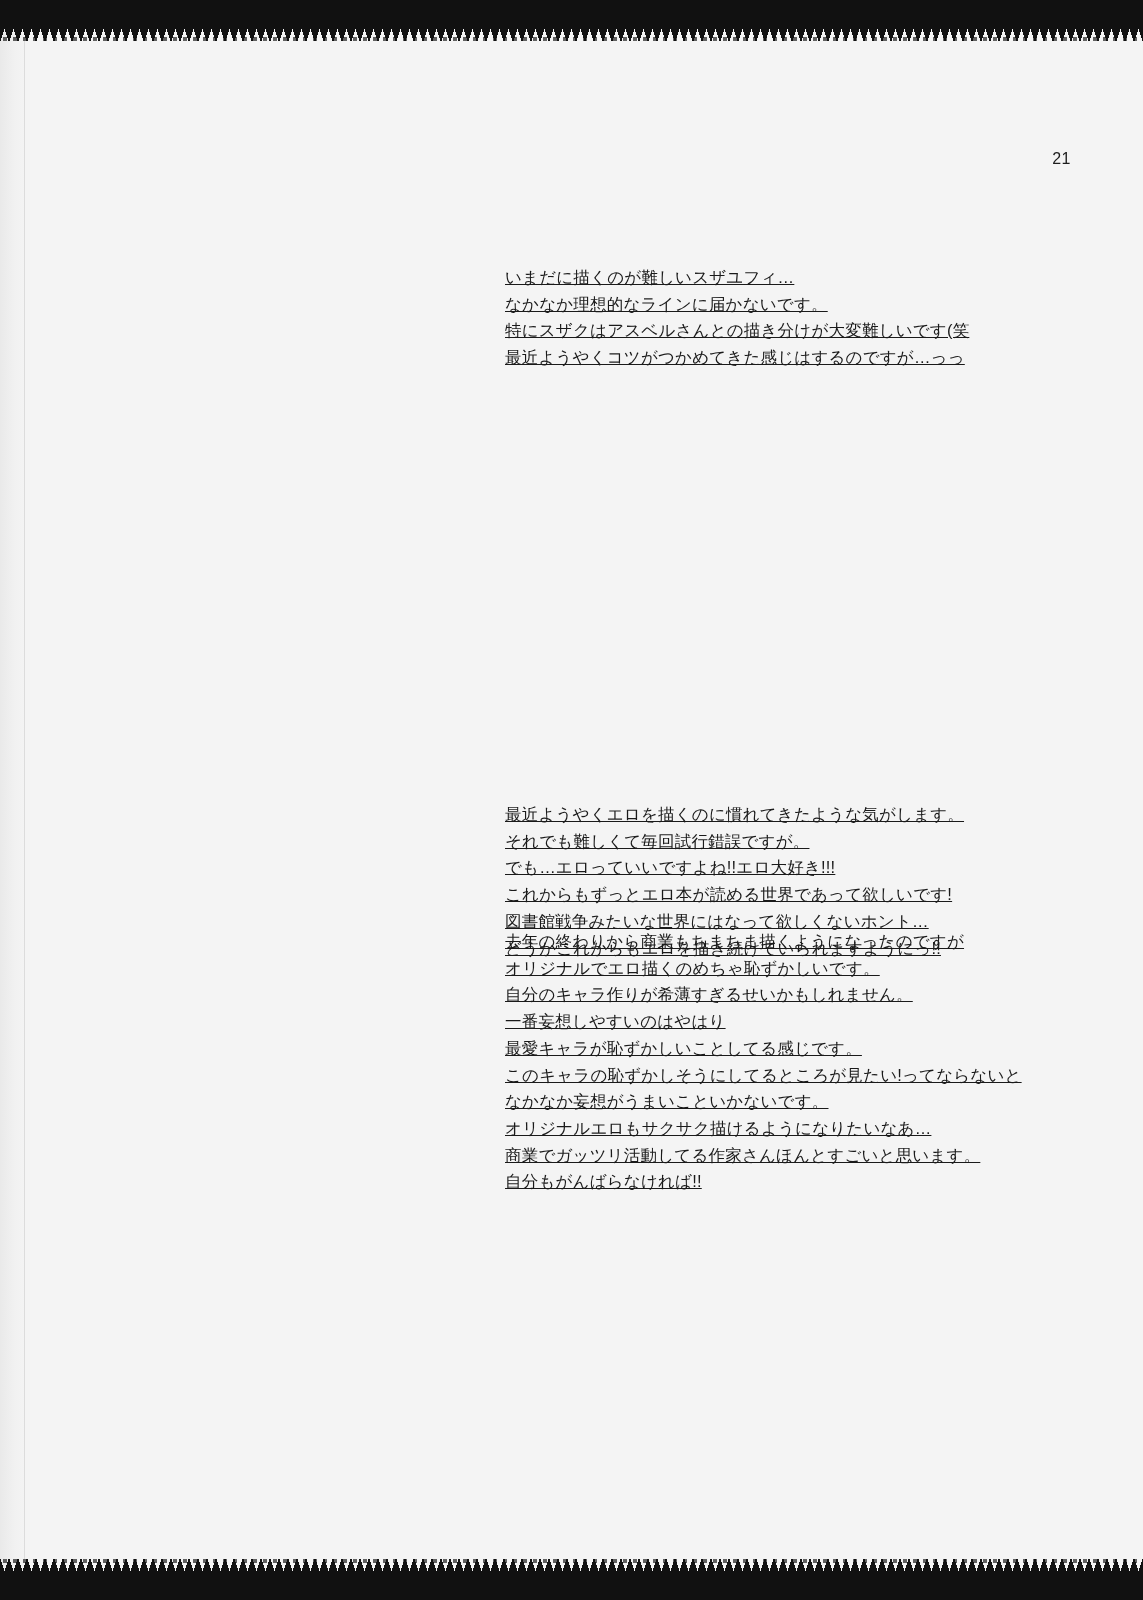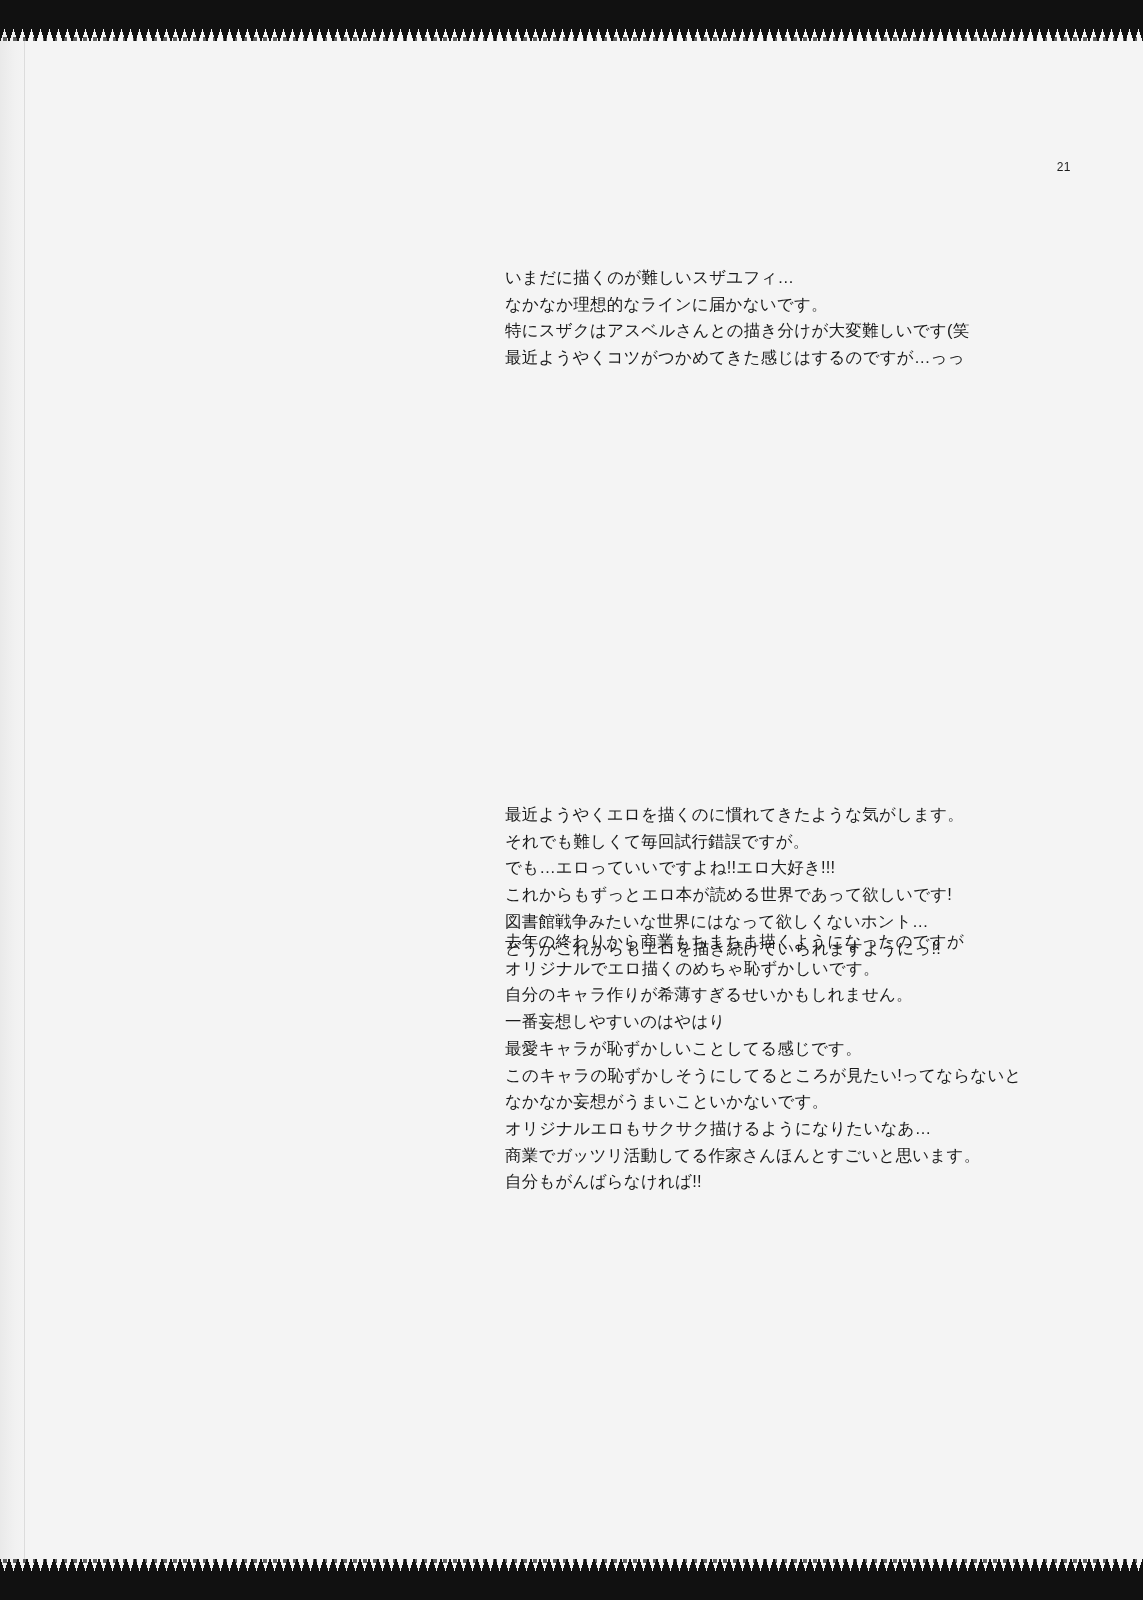--- a/index.html
+++ b/index.html
@@ -94,35 +94,36 @@
     background-size: 10px 10px;
     background-repeat: repeat-x;
   }
   .lace-top .lace-dots { top: 34px; opacity: .65; }
   .lace-bottom .lace-dots { bottom: 34px; opacity: .65; }
 
   
   .page-number {
     position: absolute;
     right: 72px;
-    top: 160px;
-    font-size: 12px;
+    top: 150px;
+    font-size: 16px;
     color: #1d1d1d;
     letter-spacing: .5px;
   }
 
   
   .text-block {
     position: absolute;
     left: 505px;
     color: #1a1a1a;
     font-size: 16.5px;
     line-height: 1.62;
     white-space: pre-line;
     letter-spacing: .2px;
+    text-decoration: underline;
   }
   #block-1 { top: 264px; }
   #block-2 { top: 655px; }
   #block-3 { top: 772px; margin-top: 29px; }
   #block-4 { top: 928px; }
 </style>
 </head>
 <body>
 
 <div class="page">

